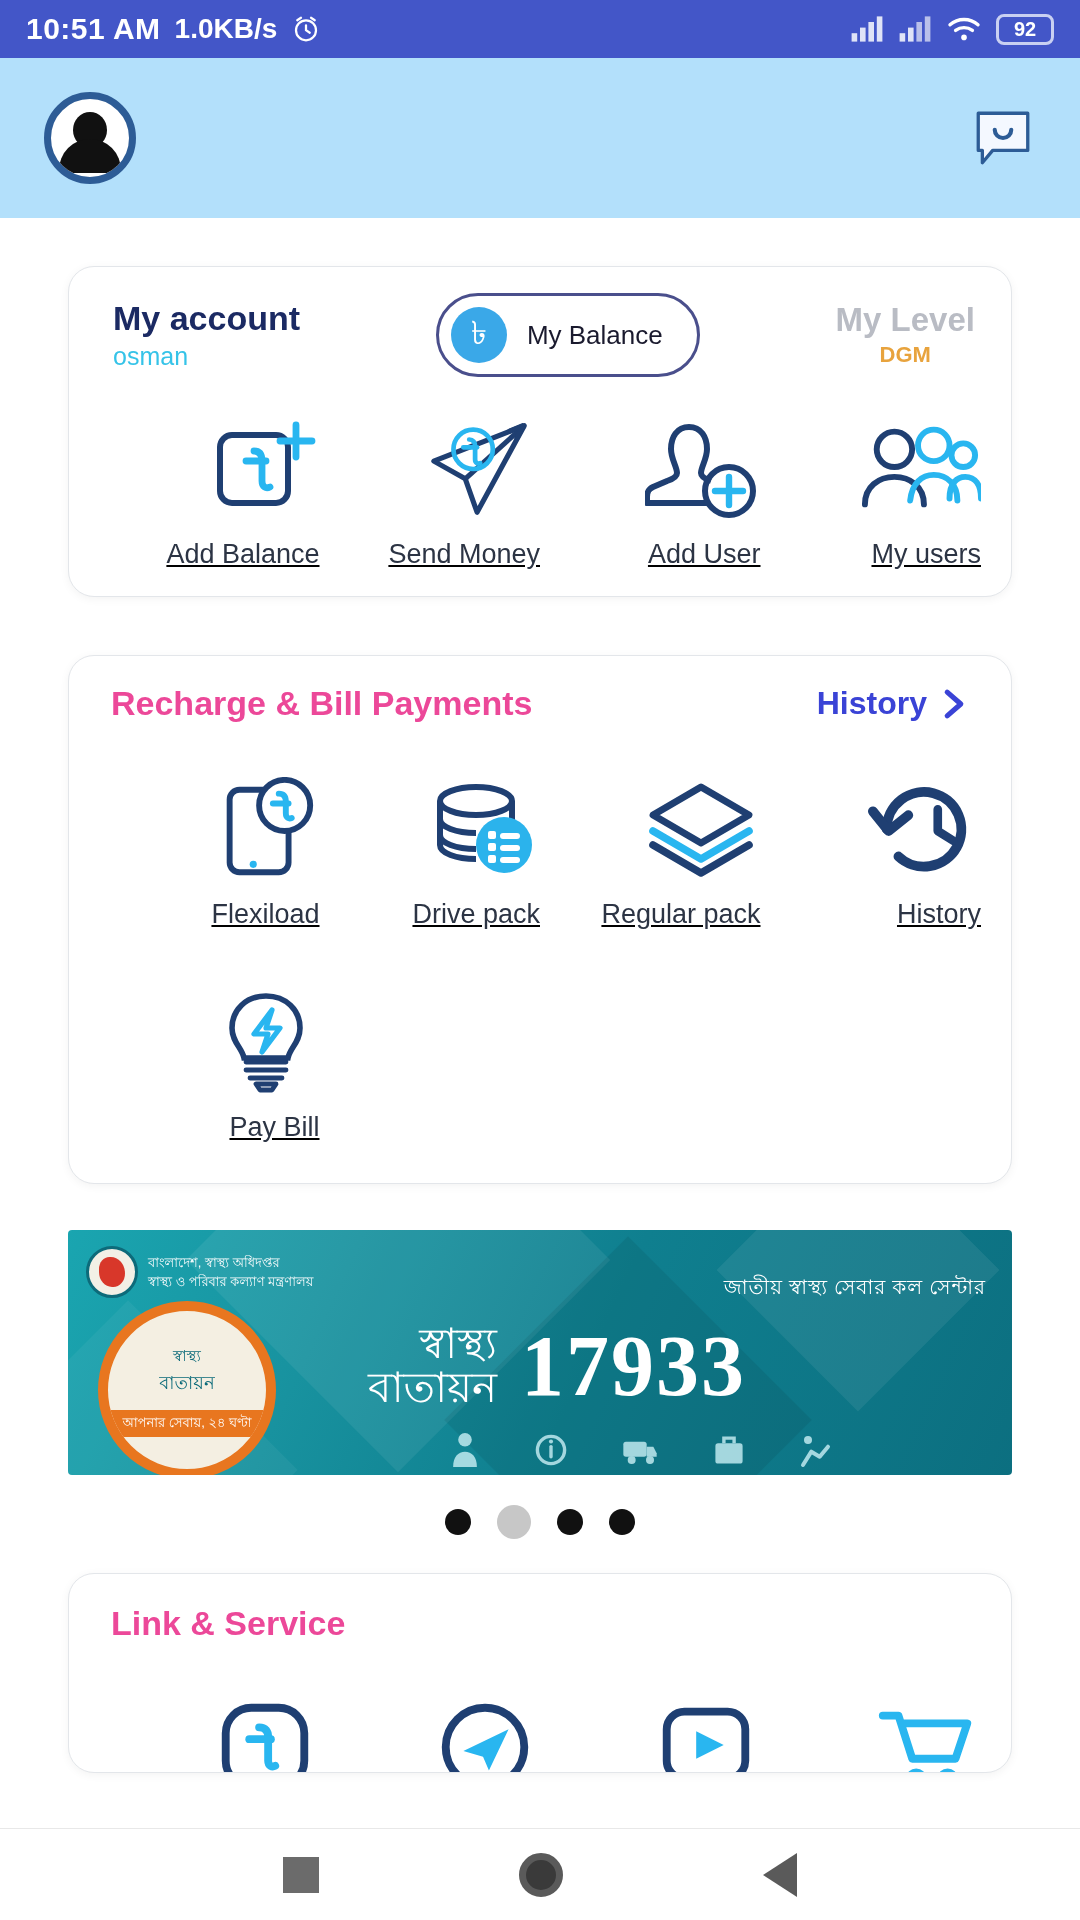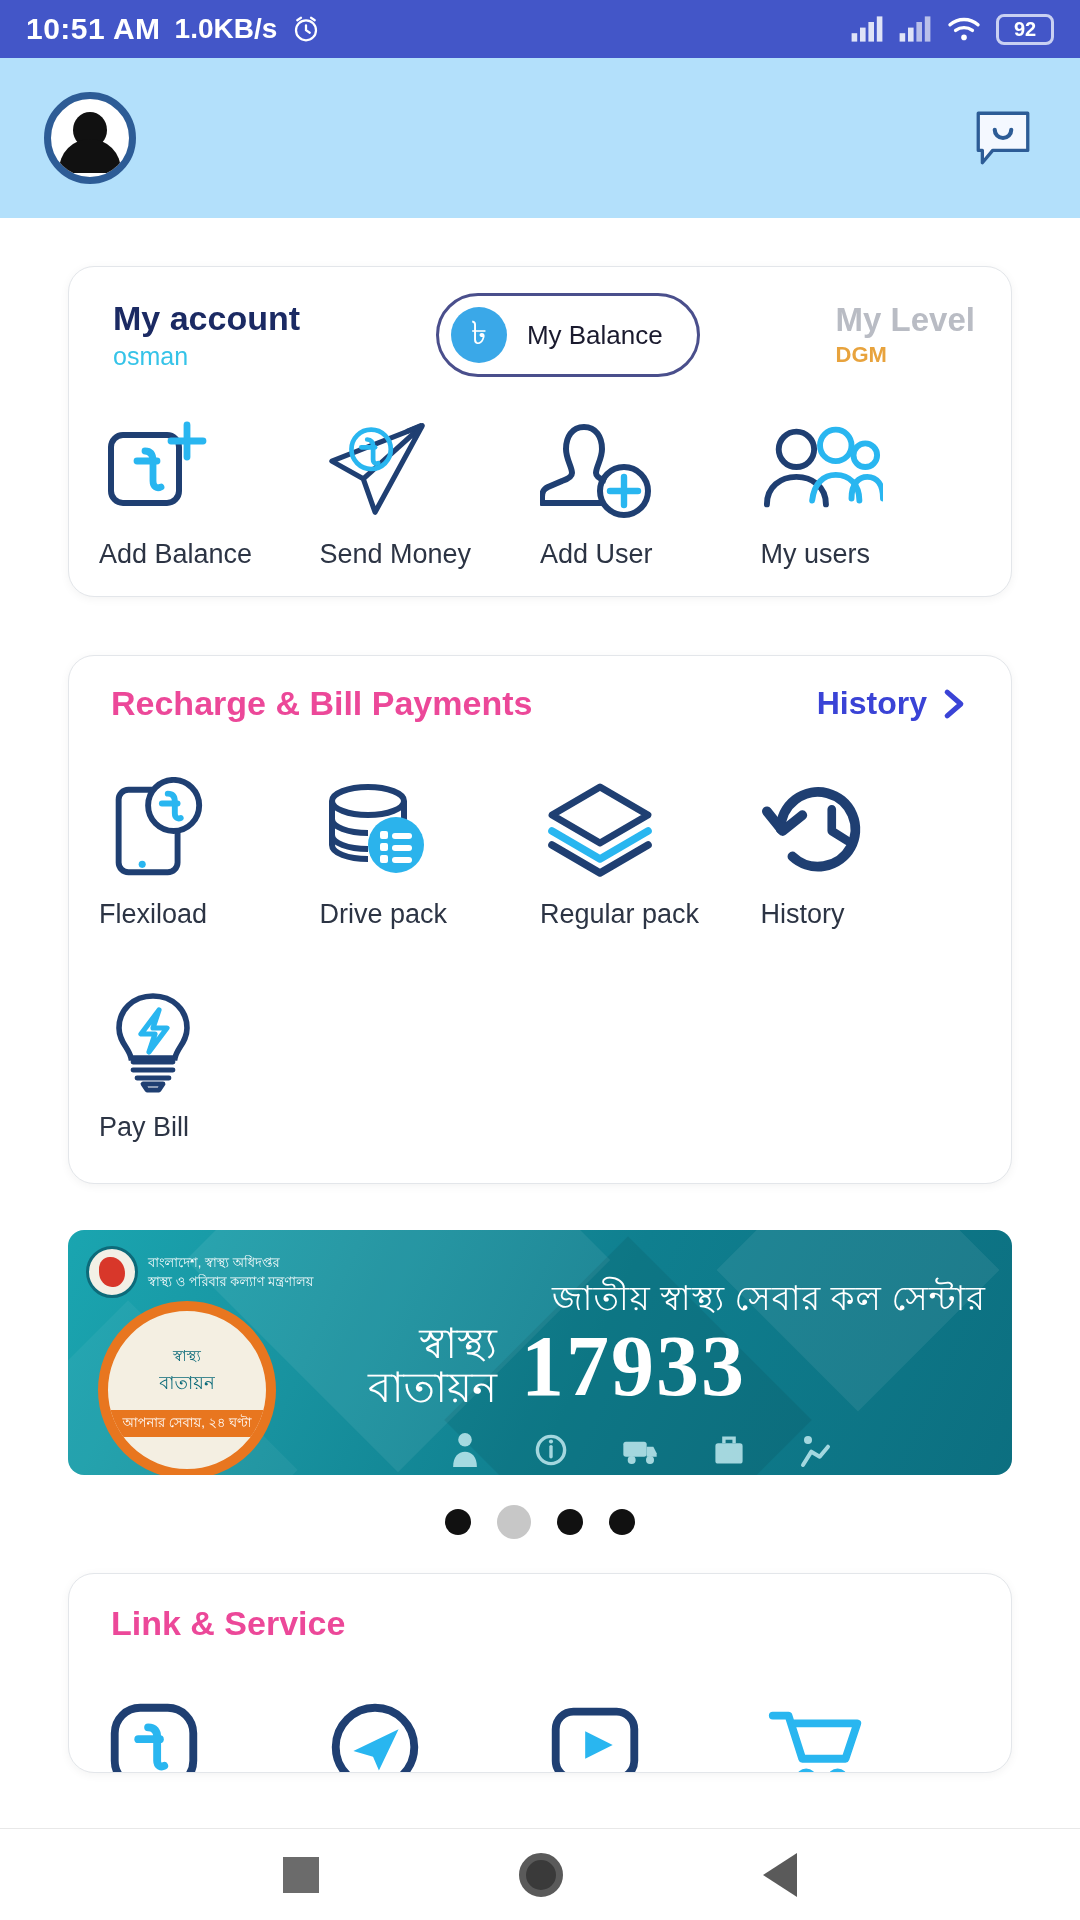--- a/index.html
+++ b/index.html
@@ -66,66 +66,66 @@
     display:flex; align-items:center; gap:20px;
     border:3px solid #4a4f8c; border-radius:46px;
     padding:11px 34px 11px 12px; background:#fff;
   }
   .taka-circle {
     width:56px; height:56px; border-radius:50%; background:#3aa8e8;
     color:#fff; font-size:32px; display:flex; align-items:center; justify-content:center;
     font-family:"Liberation Serif", serif;
   }
   .balance-label { font-size:26px; color:#1a1a2e; }
-  .acct-right { padding-right:6px; }
+  .acct-right { text-align:center; padding-right:6px; }
   .level-title { font-size:33px; font-weight:bold; color:#b9bcc4; line-height:1.1; }
   .level-value { font-size:22px; font-weight:bold; color:#e8a33d; margin-top:4px; }
 
   
   .grid4 { display:grid; grid-template-columns:repeat(4,1fr); }
-  .tile { display:flex; flex-direction:column; align-items:flex-start; justify-content:flex-start; }
+  .tile { display:flex; flex-direction:column; align-items:flex-end; justify-content:flex-start;text-decoration:underline; }
   .tile .glyph { height:116px; display:flex; align-items:center; justify-content:center; }
   .tile .lbl { font-size:27px; color:#2c3444; margin-top:12px; text-align:center; }
 
   #account-icons { margin-top:34px; }
 
   
   #recharge-card { margin-top:58px; padding: 28px 30px 40px; }
   .sec-head { display:flex; align-items:center; justify-content:space-between; padding: 0 12px; }
   .sec-title { font-size:34px; font-weight:bold; color:#ec4899; }
   .sec-link { display:flex; align-items:center; gap:12px; font-size:32px; font-weight:bold; color:#3a43d6; }
 
   #recharge-row1 { margin-top:48px; }
   #recharge-row2 { margin-top:54px; }
   #recharge-row2 .tile:nth-child(n+3) { visibility:hidden; }
 
   
   .banner-wrap { margin: 46px 68px 0; }
   .banner {
-    position:relative; width:100%; height:245px; border-radius:16px; overflow:hidden;
+    position:relative; width:100%; height:245px; border-radius:4px; overflow:hidden;
     background: linear-gradient(115deg,#1aa5b0 0%, #18929f 28%, #0f7f8f 55%, #0c6f80 100%);
   }
   .banner .facets { position:absolute; inset:0; }
   .banner .facets i { position:absolute; display:block; background:rgba(255,255,255,.07); }
   .f1 { width:300px; height:300px; left:180px; top:-120px; transform:rotate(45deg); }
   .f2 { width:260px; height:260px; left:430px; top:60px; transform:rotate(45deg); background:rgba(0,0,0,.07)!important; }
   .f3 { width:200px; height:200px; left:690px; top:-60px; transform:rotate(45deg); }
   .f4 { width:240px; height:240px; left:-60px; top:120px; transform:rotate(45deg); background:rgba(255,255,255,.05)!important; }
   .banner .logo {
     position:absolute; left:18px; top:16px; display:flex; align-items:center; gap:10px;
   }
   .banner .logo .seal {
     width:52px; height:52px; border-radius:50%;
     background:#f2f0e6; border:3px solid #0d6b7a;
     display:flex; align-items:center; justify-content:center;
   }
   .banner .logo .seal span { width:26px; height:30px; background:#d8372a; border-radius:40% 55% 45% 50%; display:block; }
   .banner .logo .lg-txt { color:#ffffff; font-size:13px; line-height:1.5; opacity:.95; }
   .banner .head-line {
-    position:absolute; right:26px; top:42px; color:#fff; font-size:34px;
+    position:absolute; right:26px; top:42px; color:#fff; font-size:20px;
     font-family:"Liberation Serif", serif; letter-spacing:1px;text-align:center;
   }
   .banner .big {
     position:absolute; left:300px; top:86px; display:flex; align-items:center; gap:24px; color:#fff;
   }
   .banner .big .words { font-size:42px; line-height:1.05; font-family:"Liberation Serif", serif; text-align:right; }
   .banner .big .num { font-size:86px; font-weight:bold; font-family:"Liberation Serif", serif; letter-spacing:2px; }
   .banner .circle-badge {
     position:absolute; left:30px; bottom:-4px; width:178px; height:178px; border-radius:50%;
     background:#f4efe2; border:10px solid #e8761f; overflow:hidden;

